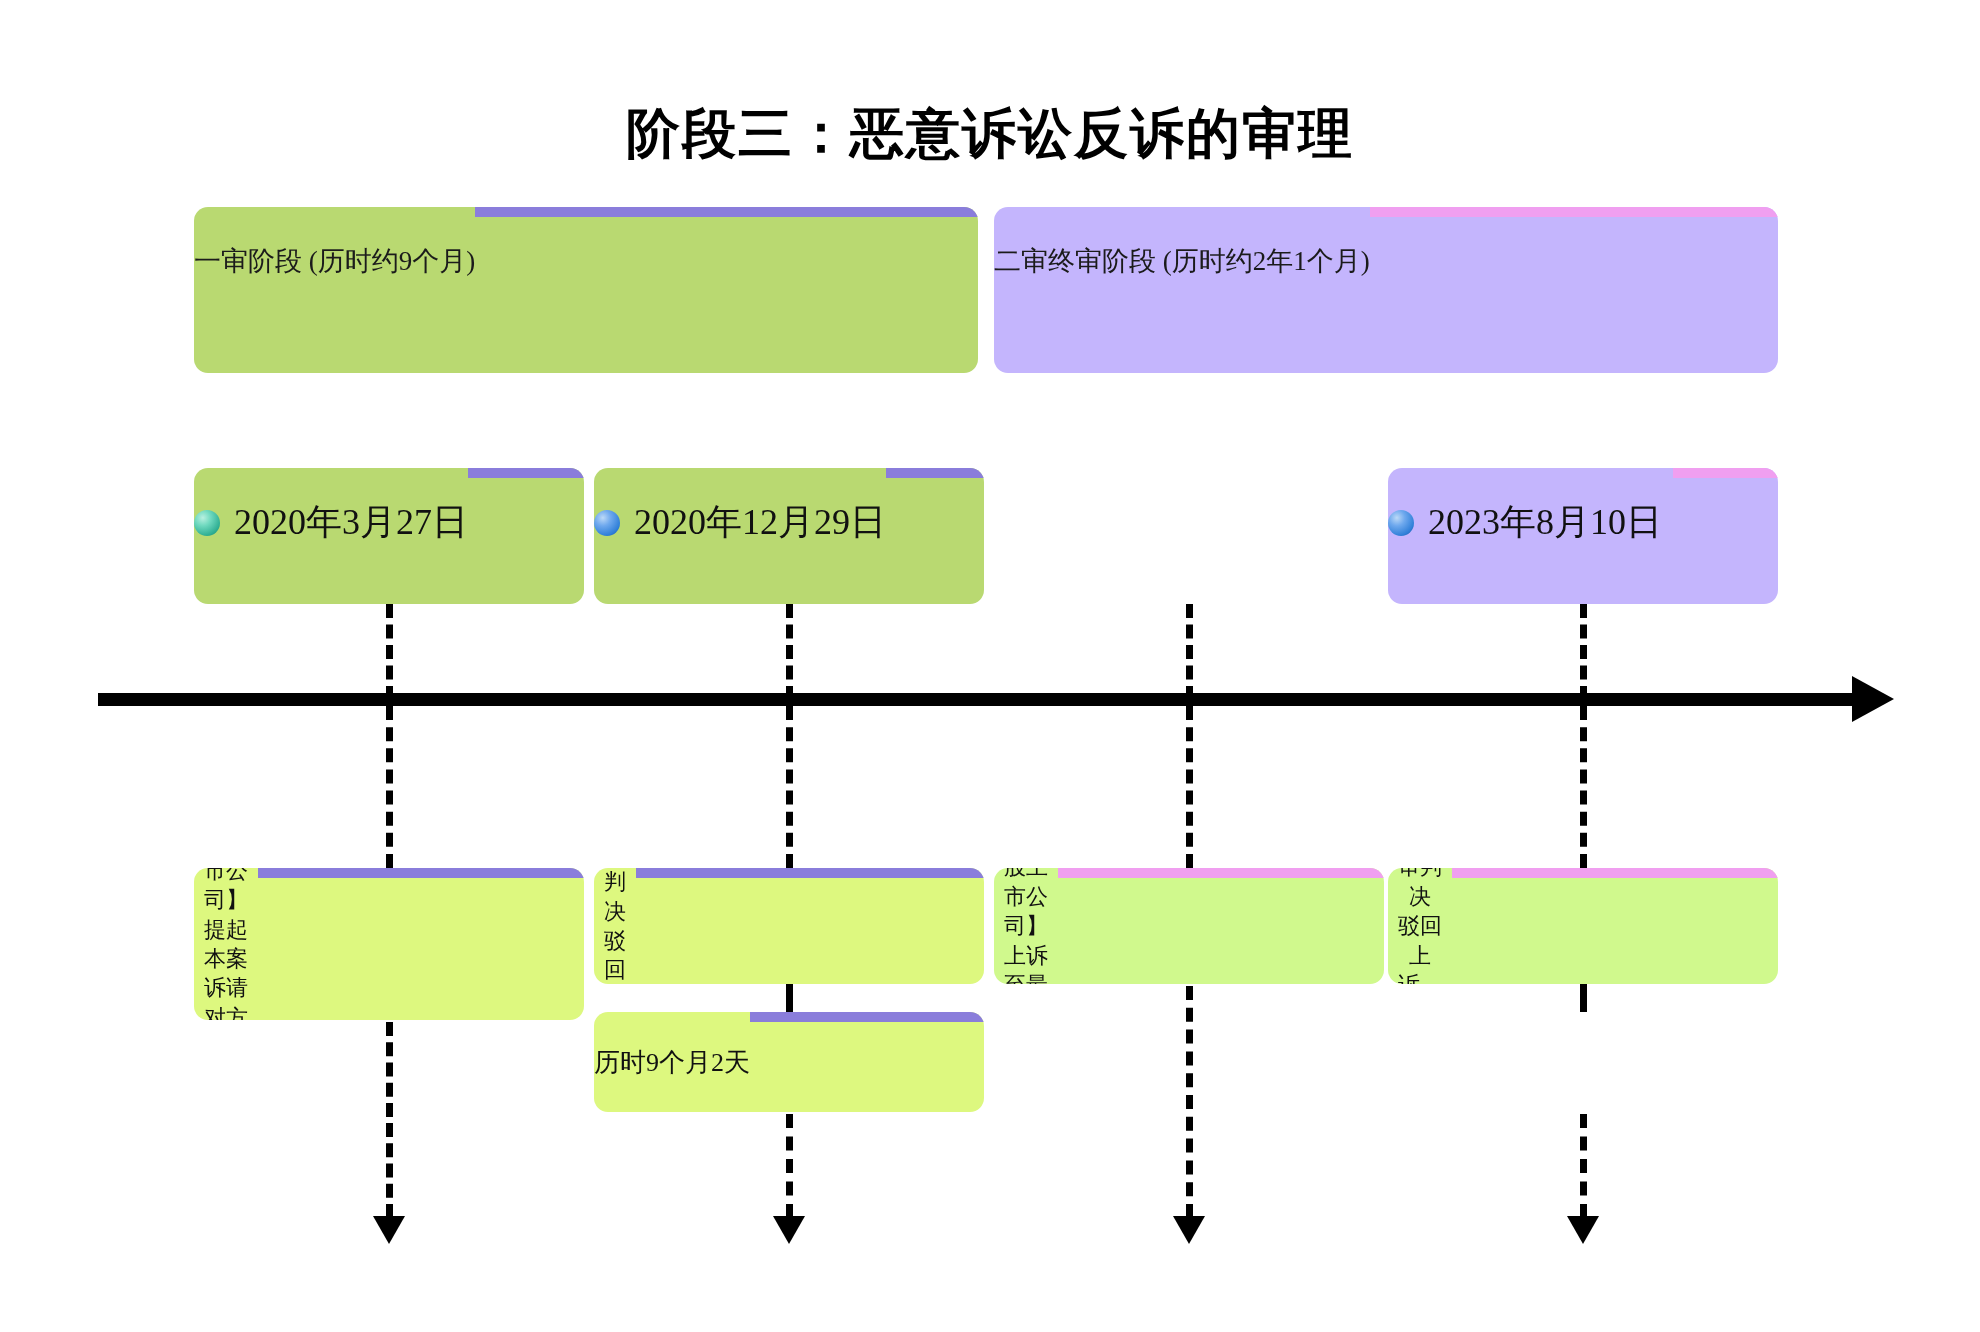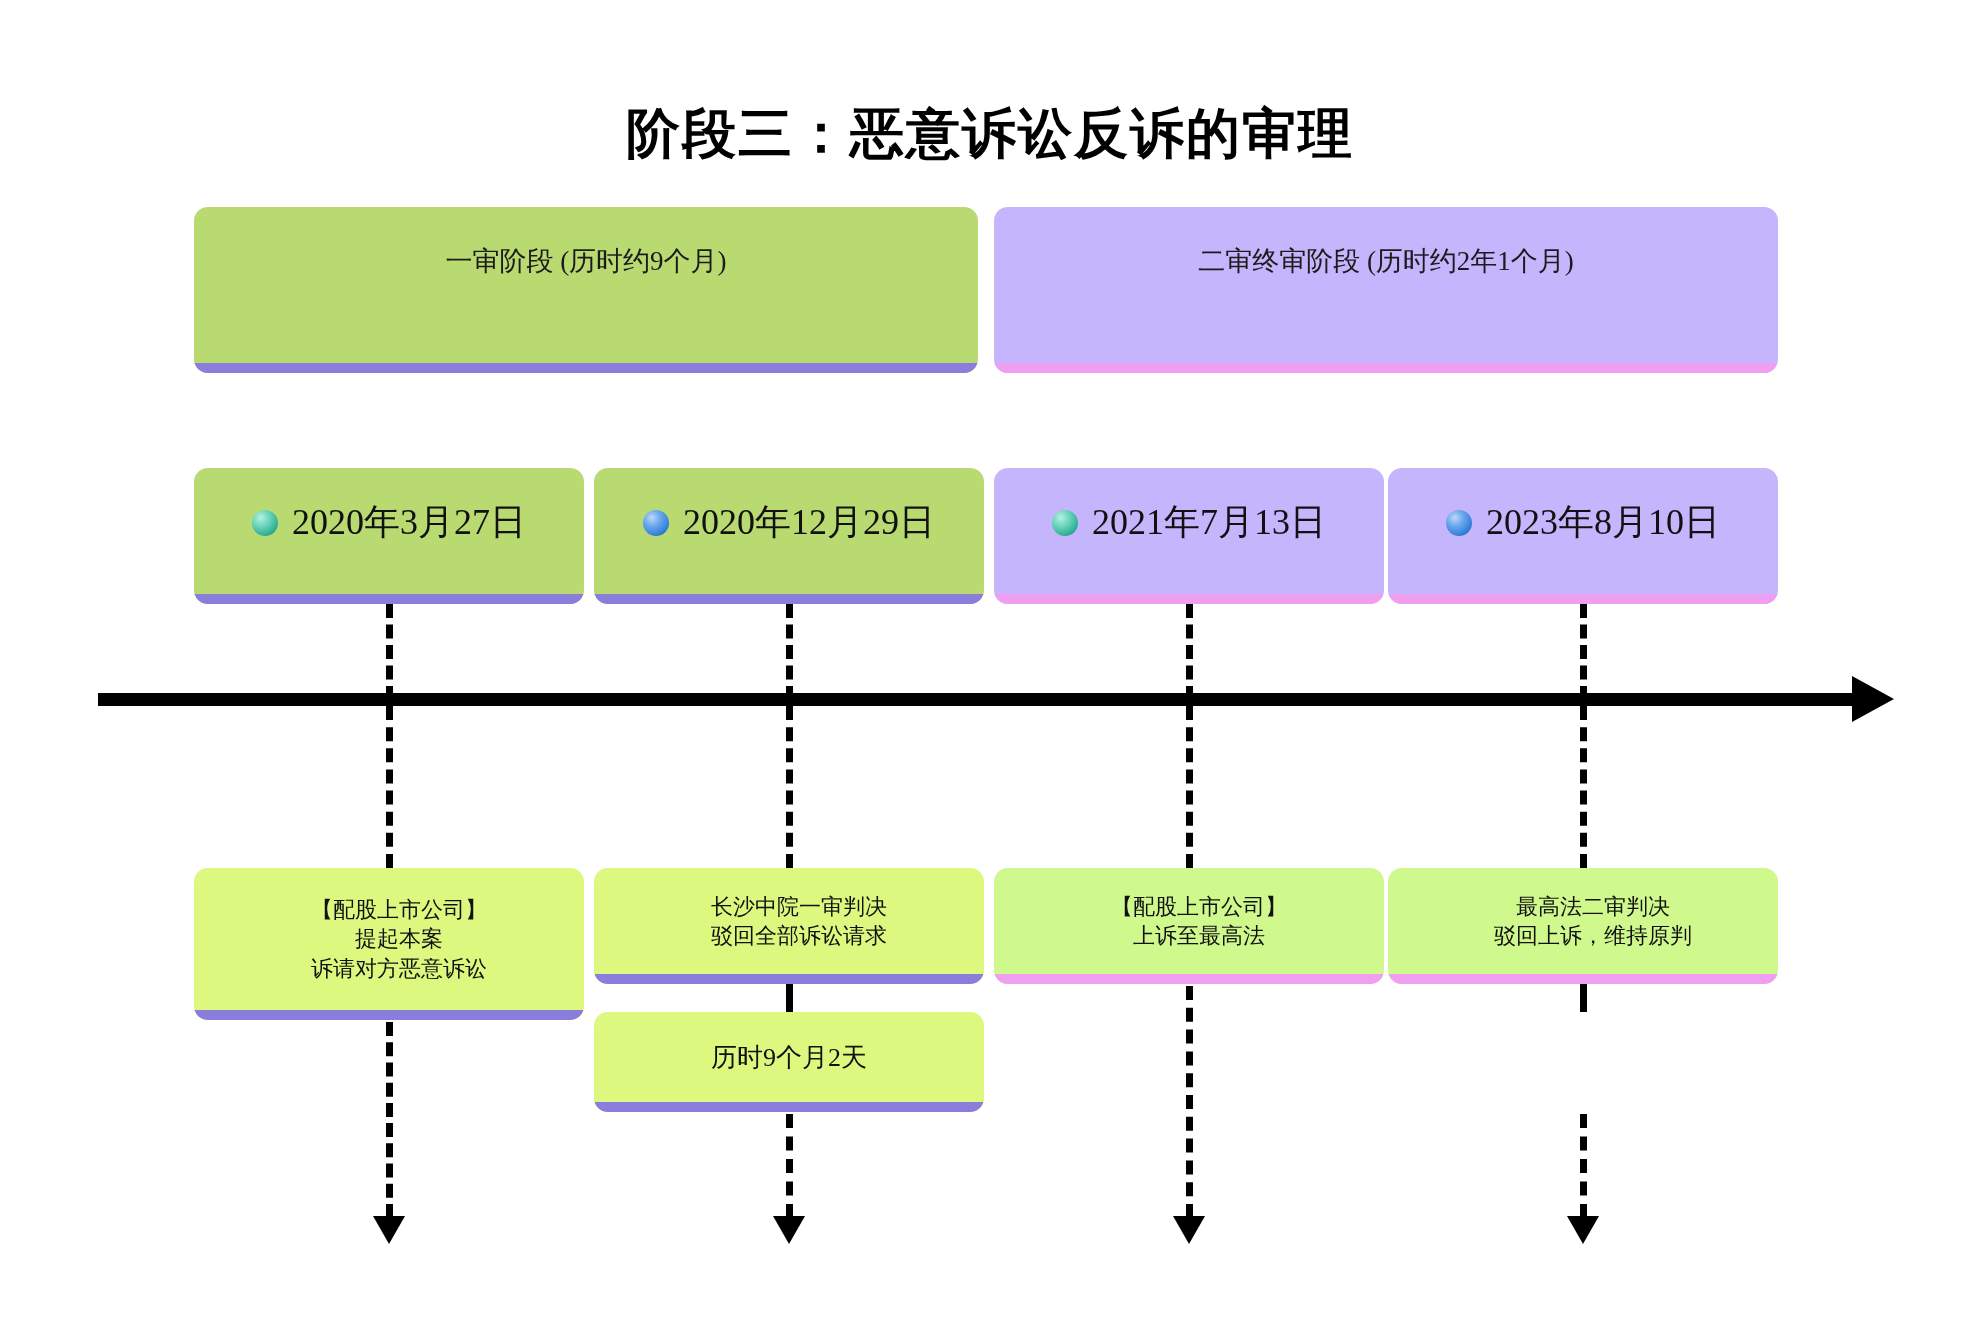--- a/index.html
+++ b/index.html
@@ -36,21 +36,21 @@
     margin-top: 12px;
   }
 
   
   .card {
     position: absolute;
     box-sizing: border-box;
     border-radius: 14px;
     overflow: hidden;
     display: flex;
-    flex-direction: column;
+    flex-direction: row;
   }
   .card .body {
     flex: 1 1 auto;
     display: flex;
     align-items: flex-start;
     justify-content: center;
     width: 100%;
   }
   .card .underbar {
     flex: 0 0 auto;
@@ -208,29 +208,20 @@
   <div class="card datecard fill-olive" style="left:594px; top:468px; width:390px; height:136px;">
     <div class="body">
       <span class="date-inner">
         <span class="bullet blue"></span>
         <span class="date-text">2020年12月29日</span>
       </span>
     </div>
     <div class="underbar bar-purple"></div>
   </div>
 
-  <div class="card datecard fill-lime" style="left:994px; top:468px; width:390px; height:136px;">
-    <div class="body">
-      <span class="date-inner">
-        <span class="bullet teal"></span>
-        <span class="date-text">2021年7月13日</span>
-      </span>
-    </div>
-    <div class="underbar bar-pink"></div>
-  </div>
 
   <div class="card datecard fill-lime" style="left:1388px; top:468px; width:390px; height:136px;gap:11px;">
     <div class="body">
       <span class="date-inner">
         <span class="bullet blue"></span>
         <span class="date-text">2023年8月10日</span>
       </span>
     </div>
     <div class="underbar bar-pink"></div>
   </div>

